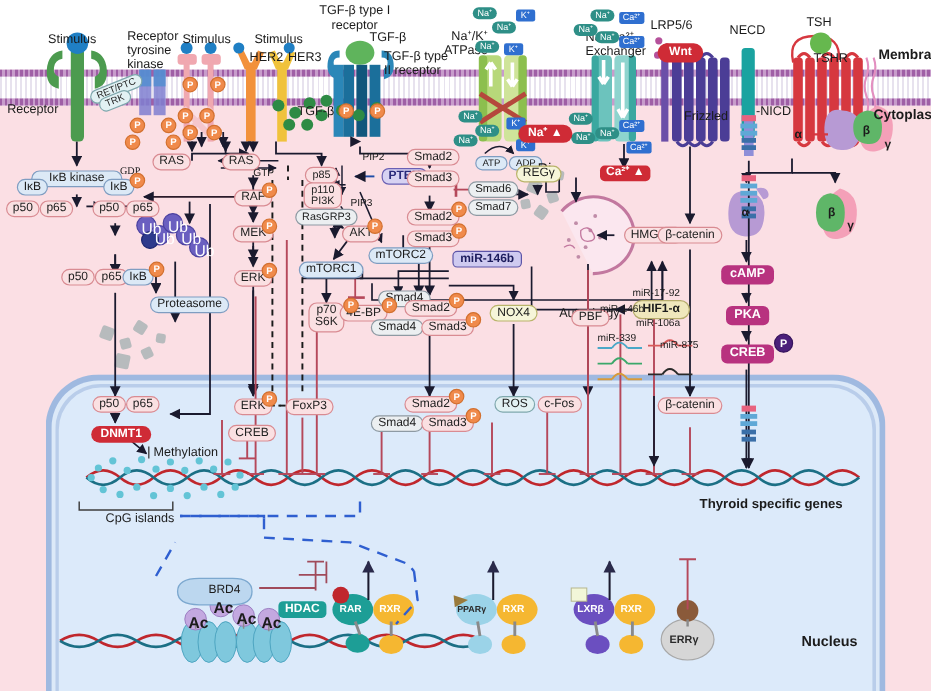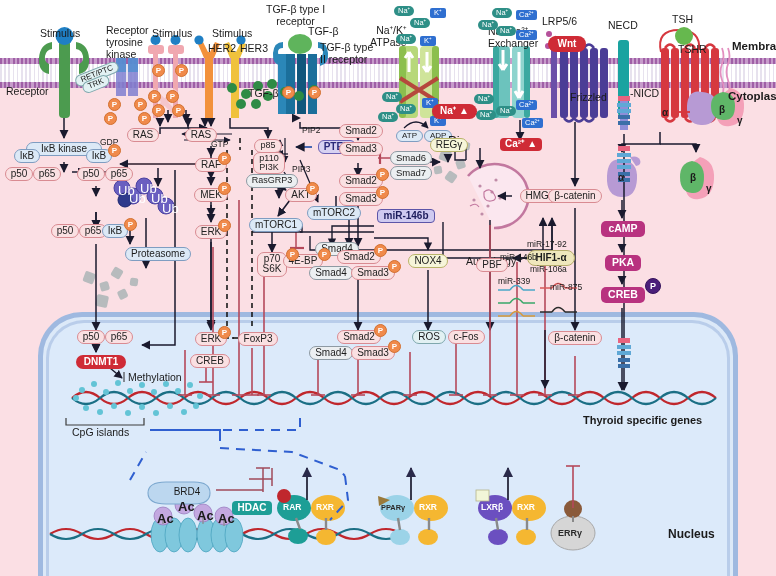--- a/index.html
+++ b/index.html
@@ -819,29 +819,29 @@
   <div class="node" style="left:76px; top:328px; width:30px; height:18px;">
     <span class="rbox">p50</span>
   </div>
   <div class="node" style="left:104px; top:328px; width:30px; height:18px;">
     <span class="rbox">p65</span>
   </div>
   <div class="node" style="left:72px; top:352px; width:58px; height:20px;text-align:center;">
     <span style="background:#cf2b36;color:#fff;font-weight:bold;border-radius:20px;padding:2px 8px;font-size:10px;">DNMT1</span>
   </div>
   <div class="labeltxt" style="left:128px; top:372px;">Methylation</div>
-  <div class="labeltxt" style="left:72px; top:427px;text-align:center;">CpG islands</div>
+  <div class="labeltxt" style="left:88px; top:427px;text-align:center;">CpG islands</div>
 
   <div class="node" style="left:182px; top:126px; width:38px; height:18px;">
     <span class="rbox">RAS</span>
   </div>
   <div class="node" style="left:124px; top:126px; width:38px; height:18px;">
     <span class="rbox">RAS</span>
   </div>
-  <div class="labeltxt small" style="left:100px; top:138px;">GDP</div>
+  <div class="labeltxt small" style="left:100px; top:138px;font-family:Liberation Serif, serif;">GDP</div>
   <div class="labeltxt small" style="left:211px; top:140px;">GTP</div>
 
   <div class="node" style="left:192px; top:156px; width:38px; height:18px;">
     <span class="rbox">RAF</span>
   </div>
   <div class="p-badge" style="left:218px; top:152px;">P</div>
   <div class="node" style="left:192px; top:186px; width:38px; height:18px;">
     <span class="rbox">MEK</span>
   </div>
   <div class="p-badge" style="left:218px; top:182px;">P</div>

